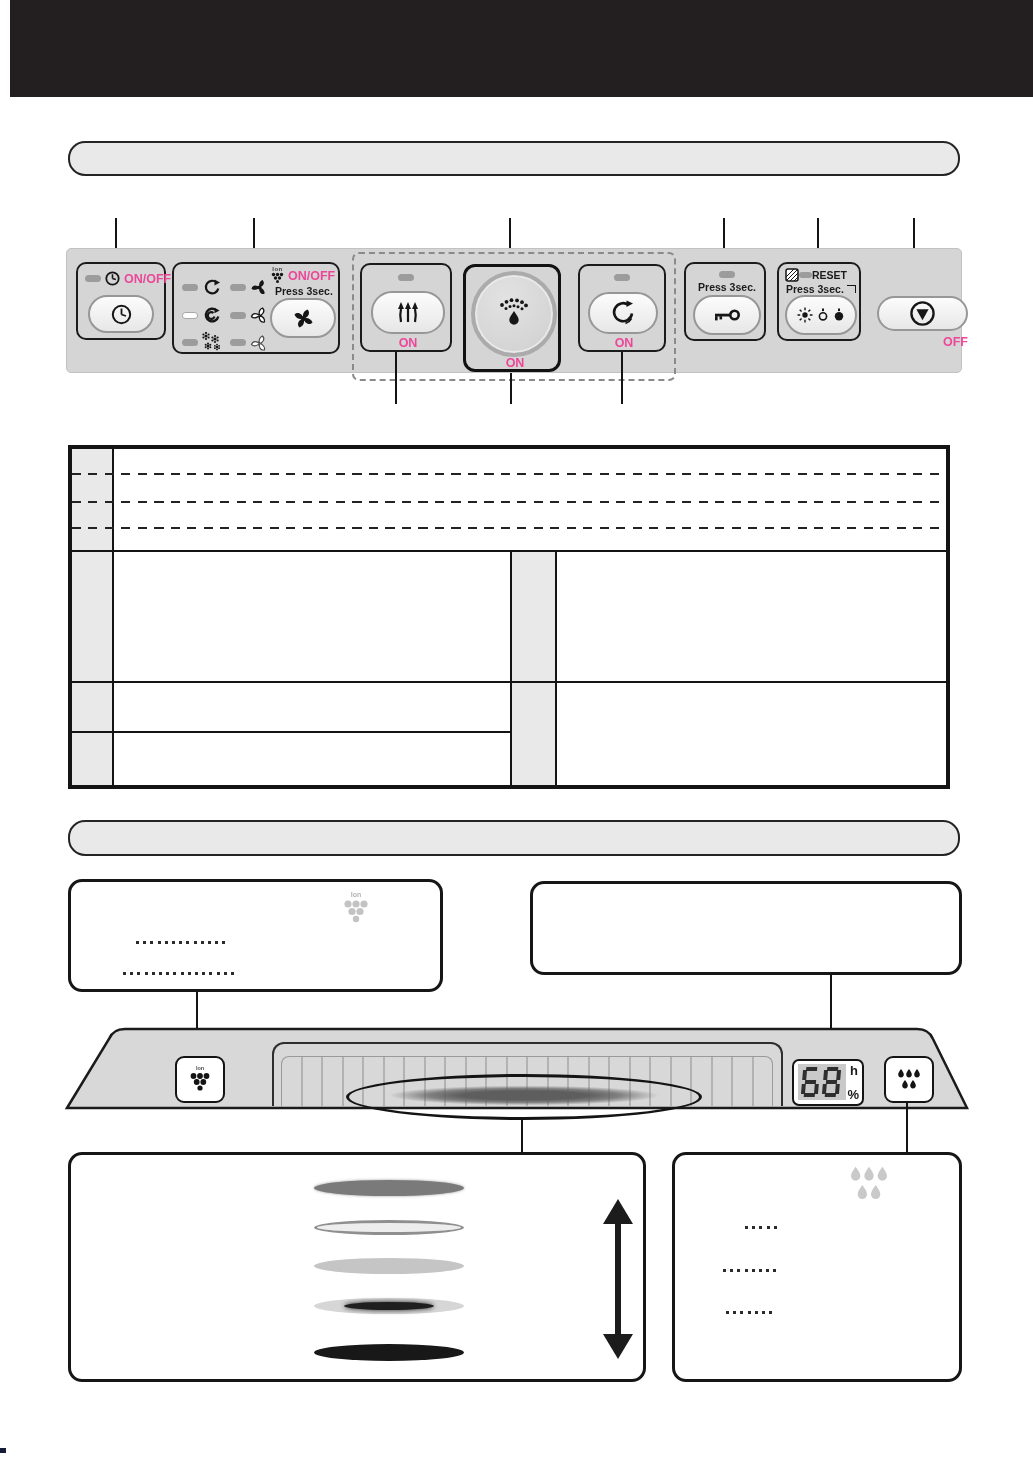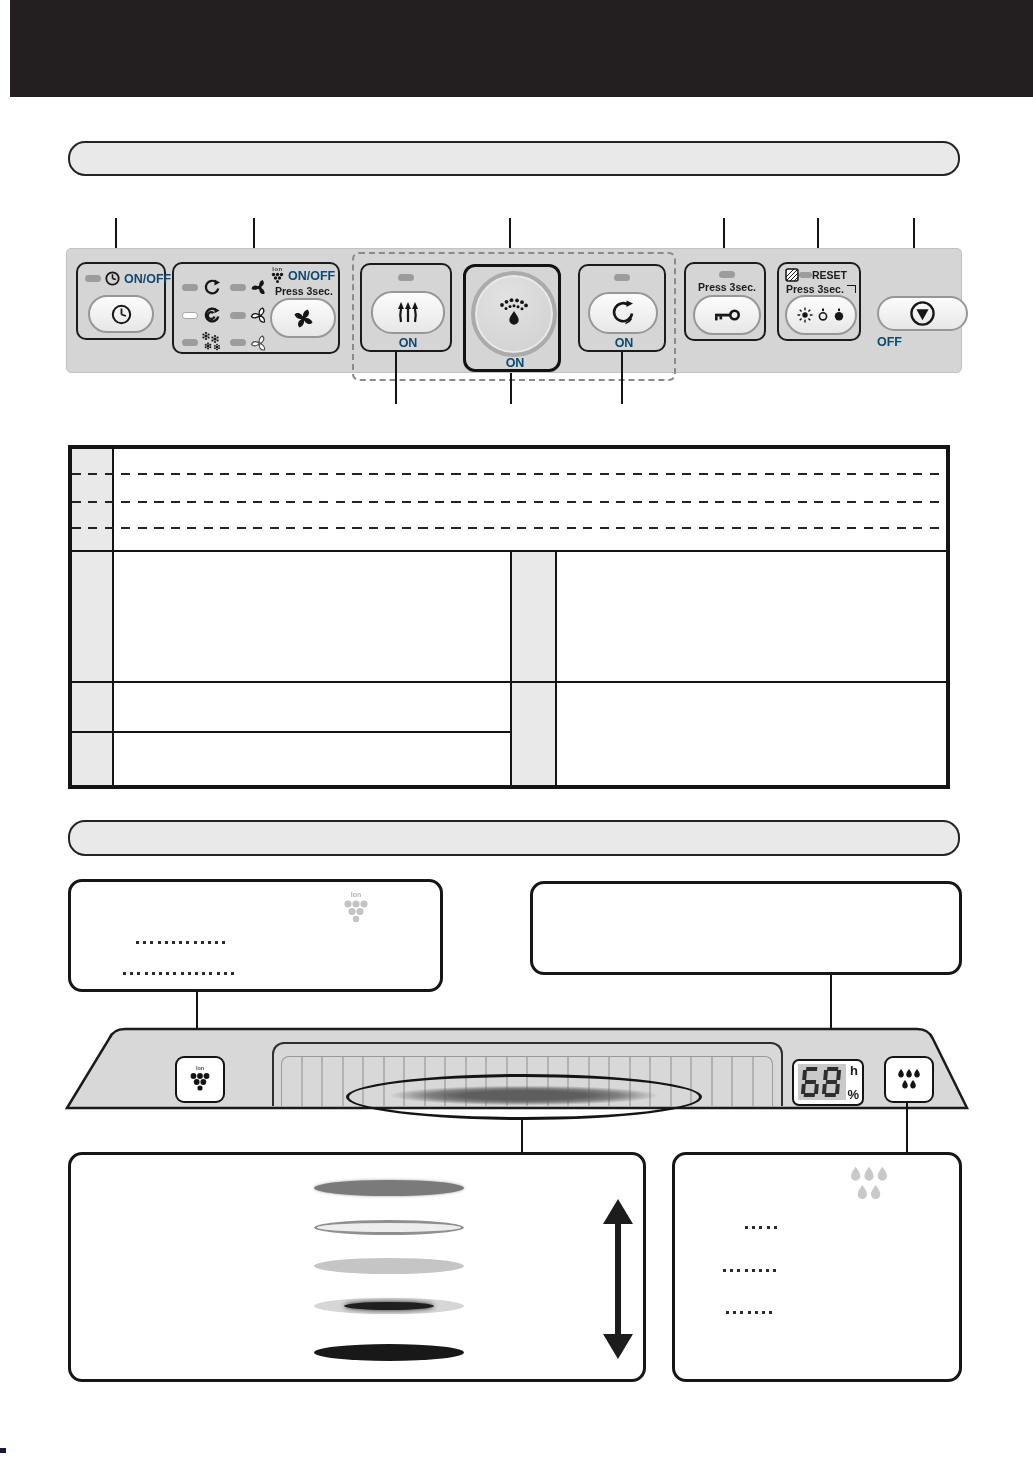--- a/index.html
+++ b/index.html
@@ -1,19 +1,19 @@
 <!DOCTYPE html>
 <html><head>
 <meta charset="utf-8">
 <style>
   html,body{margin:0;padding:0;background:#fff}
   #root{position:relative;width:1033px;height:1458px;background:#fff;overflow:hidden;
         font-family:"Liberation Sans",sans-serif;color:#1a1a1a}
   .abs{position:absolute;box-sizing:border-box}
-  .lbl{font-weight:bold;font-size:12.5px;color:#0c4a6e;white-space:nowrap}
+  .lbl{font-weight:bold;font-size:12.5px;color:#ec4899;white-space:nowrap}
   .sm{font-weight:bold;font-size:10.5px;color:#1a1a1a;white-space:nowrap}
   .led{width:16px;height:7px;border-radius:3.5px;background:#9c9c9c}
   .led-on{background:#fff;box-shadow:inset 0 0 0 1px #a8a8a8}
   .grp{border:2.5px solid #1b1b1b;border-radius:10px}
   .pill{border:2px solid #979797;border-radius:21px;
         background:linear-gradient(180deg,#fcfcfc,#e7e7e7);
         display:flex;align-items:center;justify-content:center}
   .vline{width:2px;background:#141414}
   .titlebar{background:#e9e9e9;border:2.5px solid #242424;border-radius:17px}
   .cbox{background:#fff;border:3px solid #161616;border-radius:14px}
@@ -271,21 +271,21 @@
       </svg>
     </div>
   </div>
 
   <div class="abs pill" style="left:877px;top:296px;width:91px;height:35px">
     <svg width="27" height="27" viewBox="0 0 30 30">
       <circle cx="15" cy="15" r="12.3" fill="none" stroke="#161616" stroke-width="2.6"></circle>
       <polygon points="8.2,10.2 21.8,10.2 15,22.5" fill="#161616"></polygon>
     </svg>
   </div>
-  <div class="abs lbl" style="left:877px;top:335px;width:91px;text-align:left">OFF</div>
+  <div class="abs lbl" style="left:877px;top:335px;width:91px;text-align:right">OFF</div>
 
   <div class="abs vline" style="left:395px;top:352px;height:52px"></div>
   <div class="abs vline" style="left:510px;top:373px;height:31px"></div>
   <div class="abs vline" style="left:621px;top:352px;height:52px"></div>
 
   <div class="abs" style="left:68px;top:445px;width:882px;height:344px;border:4px solid #141414;background:#fff">
     <div class="abs graycell" style="left:0;top:0;width:42px;height:336px;border-right:2px solid #141414"></div>
     <div class="abs dashrow" style="left:0;top:24px;width:874px"></div>
     <div class="abs dashrow" style="left:0;top:52px;width:874px"></div>
     <div class="abs dashrow" style="left:0;top:78px;width:874px"></div>

